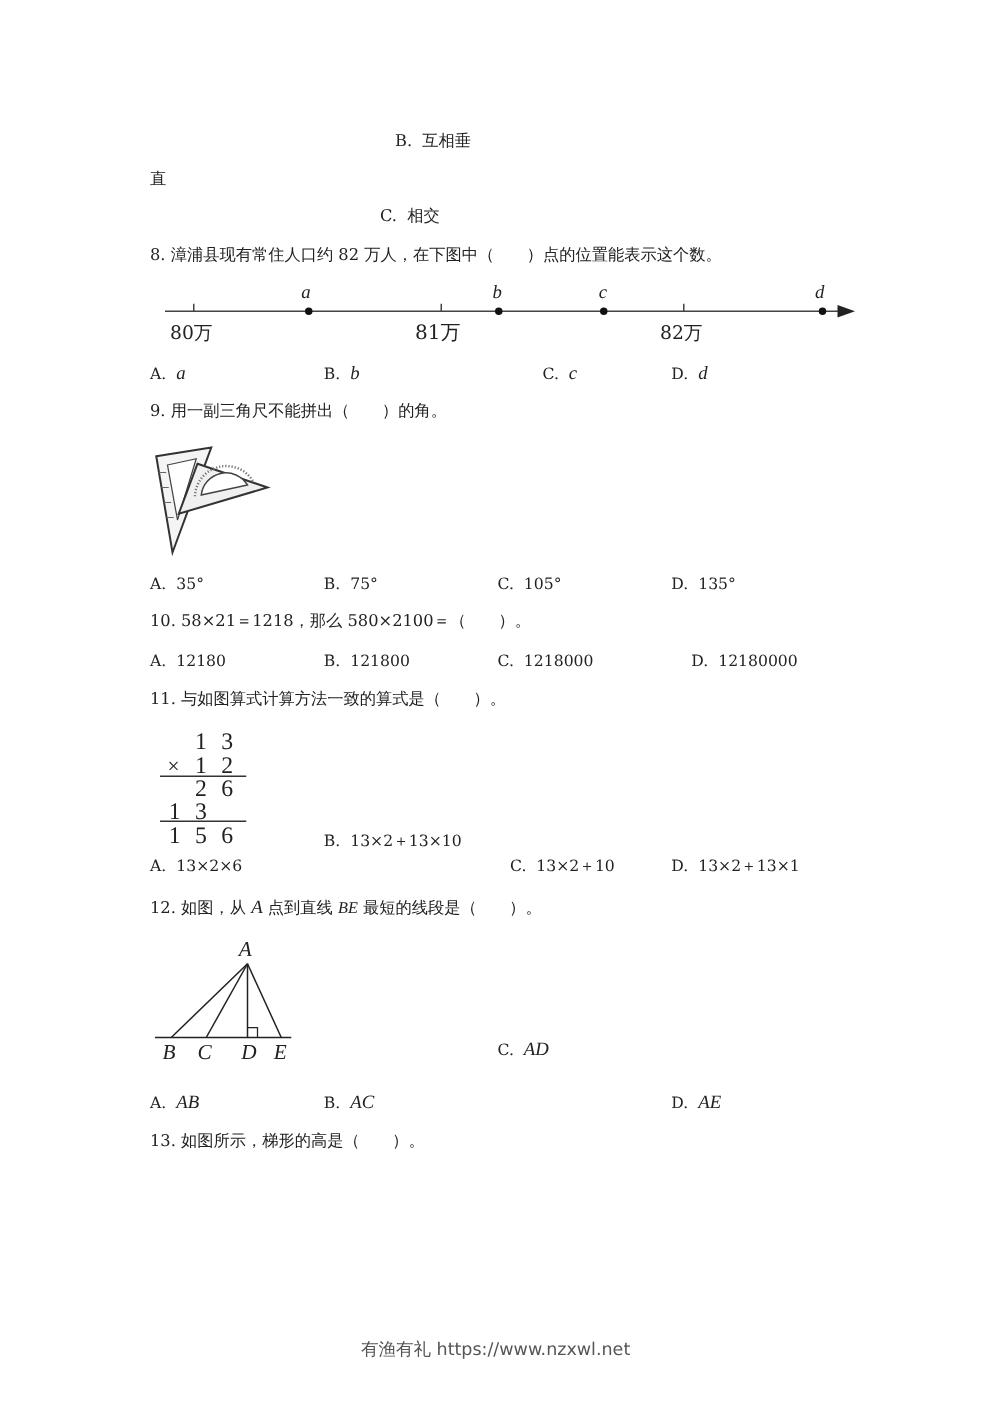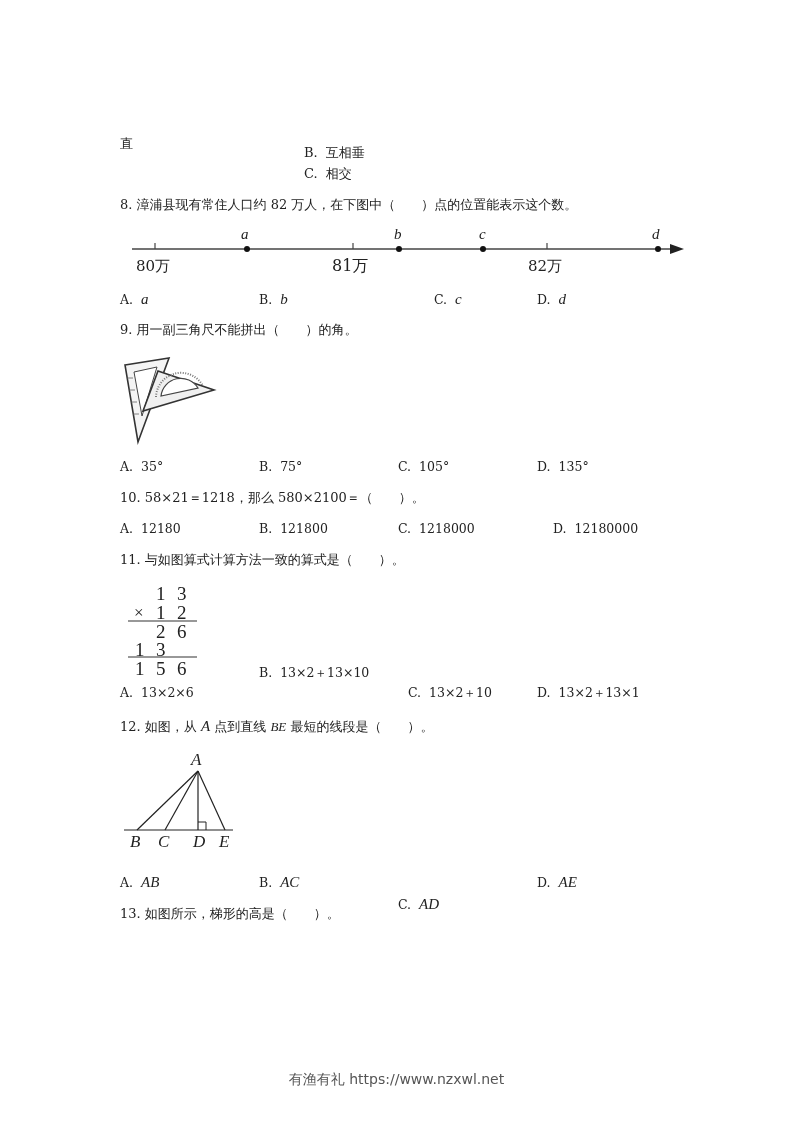--- a/index.html
+++ b/index.html
@@ -10,21 +10,21 @@
   .opt { position:absolute; font-size:12.5px; line-height:16px; white-space:nowrap; }
   .opt .lbl { margin-right:8px; }
   .footer { position:absolute; top:1071px; left:0; width:793px; text-align:center;
             font-family:"DejaVu Sans","Liberation Sans",sans-serif; font-size:14px; color:#555; }
   svg { position:absolute; overflow:visible; }
   .vm { position:absolute; font-family:"Liberation Serif","DejaVu Serif",serif; font-size:19px; line-height:19px; }
 </style>
 </head>
 <body>
 
-<div class="t" style="left:304px;top:106px;margin-top:39px;">
+<div class="t" style="left:316px;top:106px;">
   <span>B.</span>
   <span style="margin-left:4px;">互相垂</span>
 </div>
 <div class="t" style="left:120px;top:136px;">直</div>
 <div class="t" style="left:304px;top:166px;">
   <span>C.</span>
   <span style="margin-left:4px;">相交</span>
 </div>
 
 <div class="t" style="left:120px;top:197px;">
@@ -137,21 +137,21 @@
   <polyline points="198,822 206,822 206,830" fill="none" stroke="#222" stroke-width="1"></polyline>
 </svg>
 <div class="t it" style="left:191px;top:752px;font-size:17px;">A</div>
 <div class="t it" style="left:130px;top:834px;font-size:17px;">B</div>
 <div class="t it" style="left:158px;top:834px;font-size:17px;">C</div>
 <div class="t it" style="left:193px;top:834px;font-size:17px;">D</div>
 <div class="t it" style="left:219px;top:834px;font-size:17px;">E</div>
 
 <div class="opt" style="left:120px;top:874px;"><span class="lbl">A.</span><span class="it">AB</span></div>
 <div class="opt" style="left:259px;top:874px;"><span class="lbl">B.</span><span class="it">AC</span></div>
-<div class="opt" style="left:398px;top:896px;text-align:center;"><span class="lbl">C.</span><span class="it">AD</span></div>
+<div class="opt" style="left:398px;top:832px;text-align:center;"><span class="lbl">C.</span><span class="it">AD</span></div>
 <div class="opt" style="left:537px;top:874px;"><span class="lbl">D.</span><span class="it">AE</span></div>
 
 <div class="t" style="left:120px;top:906px;">
   <span>13.</span>
   <span>如图所示，梯形的高是（　　）。</span>
 </div>
 
 <div class="footer">有渔有礼 https://www.nzxwl.net</div>
 
 </body></html>

